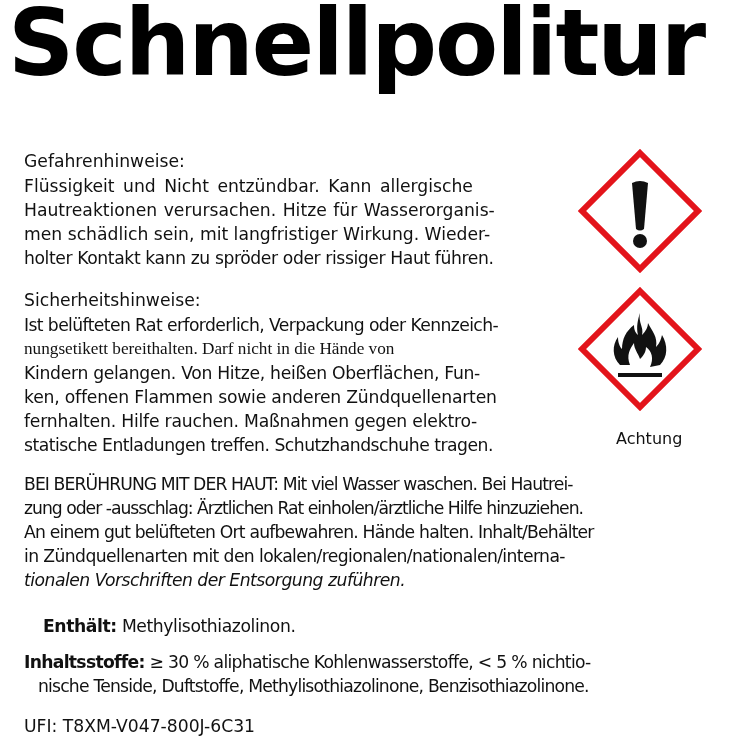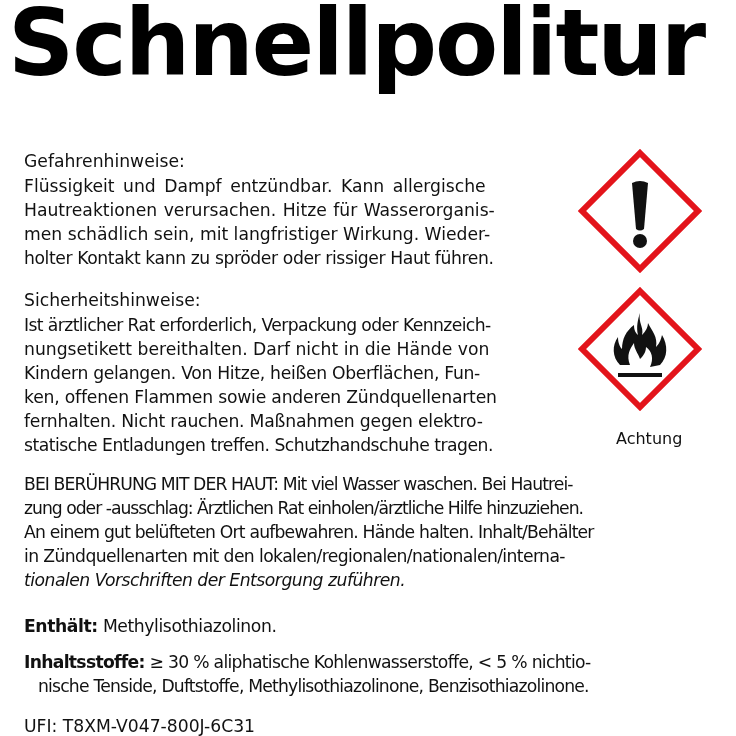--- a/index.html
+++ b/index.html
@@ -18,42 +18,42 @@
 </style>
 </head>
 <body>
 
 <div>
 
   <div class="title">Schnellpolitur</div>
 
   <div>
     <div class="line heading" style="top:149px;">Gefahrenhinweise:</div>
-    <div class="line" style="top:174px; word-spacing:3px;">Flüssigkeit und Dampf entzündbar. Kann allergische</div>
+    <div class="line" style="top:174px; word-spacing:3px;">Flüssigkeit und Nicht entzündbar. Kann allergische</div>
     <div class="line" style="top:198px; word-spacing:1px;">Hautreaktionen verursachen. Hitze für Wasserorganis-</div>
     <div class="line" style="top:222px;">men schädlich sein, mit langfristiger Wirkung. Wieder-</div>
     <div class="line" style="top:246px; letter-spacing:-0.4px;">holter Kontakt kann zu spröder oder rissiger Haut führen.</div>
   </div>
 
   <div>
     <div class="line heading" style="top:288px;">Sicherheitshinweise:</div>
-    <div class="line" style="top:313px; letter-spacing:-0.6px;">Ist ärztlicher Rat erforderlich, Verpackung oder Kennzeich-</div>
-    <div class="line" style="top:337px;">nungsetikett bereithalten. Darf nicht in die Hände von</div>
+    <div class="line" style="top:313px; letter-spacing:-0.6px;">Ist belüfteten Rat erforderlich, Verpackung oder Kennzeich-</div>
+    <div class="line" style="top:337px;font-family:Liberation Serif, serif;">nungsetikett bereithalten. Darf nicht in die Hände von</div>
     <div class="line" style="top:361px; letter-spacing:-0.3px;">Kindern gelangen. Von Hitze, heißen Oberflächen, Fun-</div>
     <div class="line" style="top:385px; letter-spacing:-0.2px;">ken, offenen Flammen sowie anderen Zündquellenarten</div>
-    <div class="line" style="top:409px; letter-spacing:-0.2px;">fernhalten. Nicht rauchen. Maßnahmen gegen elektro-</div>
+    <div class="line" style="top:409px; letter-spacing:-0.2px;">fernhalten. Hilfe rauchen. Maßnahmen gegen elektro-</div>
     <div class="line" style="top:433px; letter-spacing:-0.5px;">statische Entladungen treffen. Schutzhandschuhe tragen.</div>
     <div class="line" style="top:472px; letter-spacing:-0.9px;">BEI BERÜHRUNG MIT DER HAUT: Mit viel Wasser waschen. Bei Hautrei-</div>
     <div class="line" style="top:496px; letter-spacing:-1px;">zung oder -ausschlag: Ärztlichen Rat einholen/ärztliche Hilfe hinzuziehen.</div>
     <div class="line" style="top:520px; letter-spacing:-0.8px;">An einem gut belüfteten Ort aufbewahren. Hände halten. Inhalt/Behälter</div>
     <div class="line" style="top:544px; letter-spacing:-0.6px;">in Zündquellenarten mit den lokalen/regionalen/nationalen/interna-</div>
     <div class="line" style="top:568px; letter-spacing:-0.5px;font-style:italic;">tionalen Vorschriften der Entsorgung zuführen.</div>
   </div>
 
-  <div class="line" style="top:614px; letter-spacing:-0.4px;">
+  <div class="line" style="top:614px; letter-spacing:-0.4px;margin-left:19px;">
     <span class="label-bold">Enthält:</span><span> Methylisothiazolinon.</span>
   </div>
 
   <div>
     <div class="line" style="top:650px; letter-spacing:-0.7px;">
       <span class="label-bold">Inhaltsstoffe:</span><span> ≥ 30 % aliphatische Kohlenwasserstoffe, &lt; 5 % nichtio-</span>
     </div>
     <div class="line" style="top:674px; letter-spacing:-0.8px;margin-left:14px;">nische Tenside, Duftstoffe, Methylisothiazolinone, Benzisothiazolinone.</div>
   </div>
 

